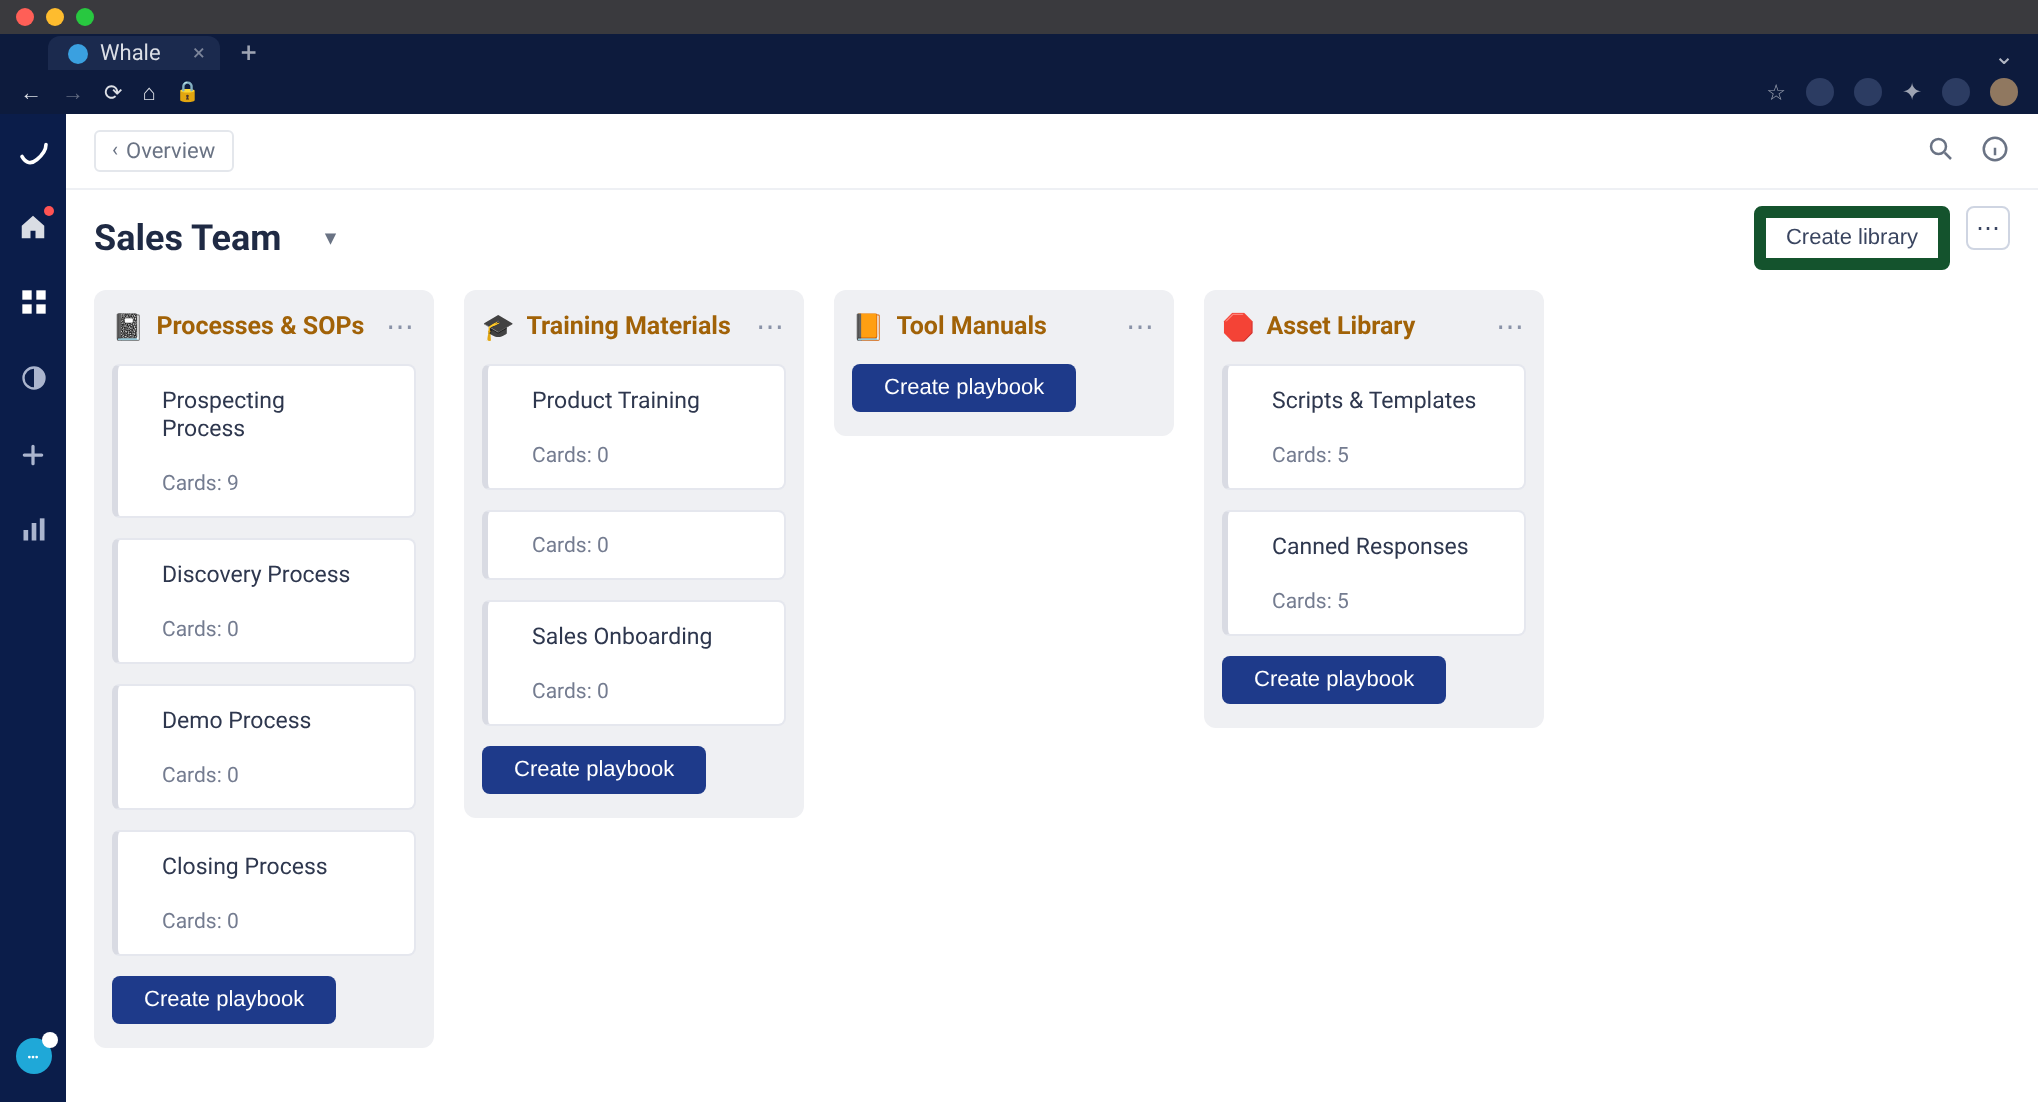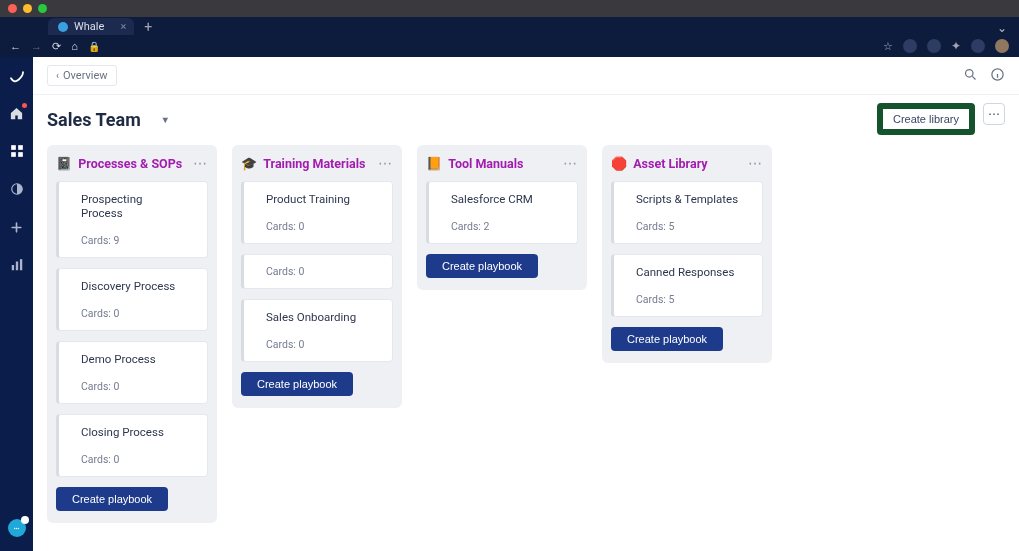--- a/index.html
+++ b/index.html
@@ -7,21 +7,21 @@
 
     
     .window-chrome { background: #3a3a3e; height: 17px; display: flex; align-items: center; padding-left: 8px; gap: 6px; }
     .traffic-light { width: 9px; height: 9px; border-radius: 50%; }
     .tl-red { background: #ff5f57; }
     .tl-yellow { background: #febc2e; }
     .tl-green { background: #28c840; }
     .browser-nav { background: #0d1b3d; height: 22px; display: flex; align-items: center; padding: 0 10px; gap: 10px; color: #dcdfe6; font-size: 11px; }
     .browser-nav .nav-icons { display:flex; gap:10px; align-items:center; }
     .browser-nav .url { margin-left: 4px; opacity: .85; }
-    .browser-tabs { background:#0d1b3d; height:18px; display:flex; align-items:flex-end; padding-left:48px;}
+    .browser-tabs { background:#0d1b3d; height:18px; display:flex; align-items:flex-end; padding-left:24px;}
     .browser-tab { background:#1b2a4e; color:#dcdfe6; font-size:11px; padding:2px 30px 2px 10px; border-top-left-radius:6px; border-top-right-radius:6px; position:relative; display:flex; align-items:center; gap:6px;}
     .browser-tab .x { position:absolute; right:8px; opacity:.5;}
     .tab-plus { color:#dcdfe6; font-size:14px; margin-left:10px; opacity:.7;}
     .ext-icons { margin-left:auto; display:flex; gap:10px; align-items:center; opacity:.7;}
     .ext-icons .dot { width:14px; height:14px; border-radius:50%; background:#3a4a72; }
     .ext-icons .avatar { width:14px; height:14px; border-radius:50%; background:#c8a070; }
     .lock { font-size:10px; }
 
     
     .app { display:flex; height: calc(551px - 17px - 18px - 22px); }
@@ -47,21 +47,21 @@
     .page-title { font-size:18px; font-weight:700; color:#1f2a44; display:flex; align-items:center; gap:22px;}
     .page-title .caret { font-size:10px; color:#6a7384; }
     .title-right { margin-left:auto; display:flex; gap:8px; }
     .btn-outline { border:6px solid #14532d; background:#fff; color:#3a4560; font-size:11px; padding:4px 10px; border-radius:4px; cursor:pointer;}
     .btn-icon-more { border:1px solid #cfd5e2; background:#fff; border-radius:4px; width:22px; height:22px; display:flex; align-items:center; justify-content:center; cursor:pointer; color:#3a4560;}
 
     .board { display:flex; gap:15px; padding:0 14px 20px; align-items:flex-start; }
     .column { width:170px; background:#eff0f3; border-radius:6px; padding:10px 9px 12px; }
     .col-head { display:flex; align-items:center; gap:6px; margin-bottom:10px; }
     .col-emoji { font-size:13px; }
-    .col-title { font-size:12.5px; font-weight:700; color:#a21caf; flex:1;}
+    .col-title { font-size:12.5px; font-weight:700; color:#a16207; flex:1;}
     .col-more { color:#8a93a8; font-size:14px; cursor:pointer; letter-spacing:1px;}
     .card { background:#fff; border:1px solid #e5e7ee; border-left:3px solid #d9dbe3; border-radius:4px; padding:10px 22px; margin-bottom:10px; cursor:pointer;}
     .card-title { font-size:11.5px; color:#2e374e; margin-bottom:14px;}
     .card-sub { font-size:10.5px; color:#747c90;}
     .btn-primary { background:#1e3a8a; color:#fff; border:none; font-size:11px; padding:6px 16px; border-radius:4px; cursor:pointer;}
   </style>
 </head>
 <body>
 
 <div class="window-chrome">
@@ -214,23 +214,20 @@
           </div><div class="card">
             <div class="card-sub">Cards: 0</div>
           </div><div class="card">
             <div class="card-title">Sales Onboarding</div>
             <div class="card-sub">Cards: 0</div>
           </div><button class="btn-primary">Create playbook</button></div>
         <div class="column"><div class="col-head">
             <span class="col-emoji">📙</span>
             <span class="col-title">Tool Manuals</span>
             <span class="col-more">⋯</span>
-          </div><div class="card">
-            <div class="card-title">Salesforce CRM</div>
-            <div class="card-sub">Cards: 2</div>
           </div><button class="btn-primary">Create playbook</button></div>
         <div class="column"><div class="col-head">
             <span class="col-emoji">🛑</span>
             <span class="col-title">Asset Library</span>
             <span class="col-more">⋯</span>
           </div><div class="card">
             <div class="card-title">Scripts &amp; Templates</div>
             <div class="card-sub">Cards: 5</div>
           </div><div class="card">
             <div class="card-title">Canned Responses</div>

